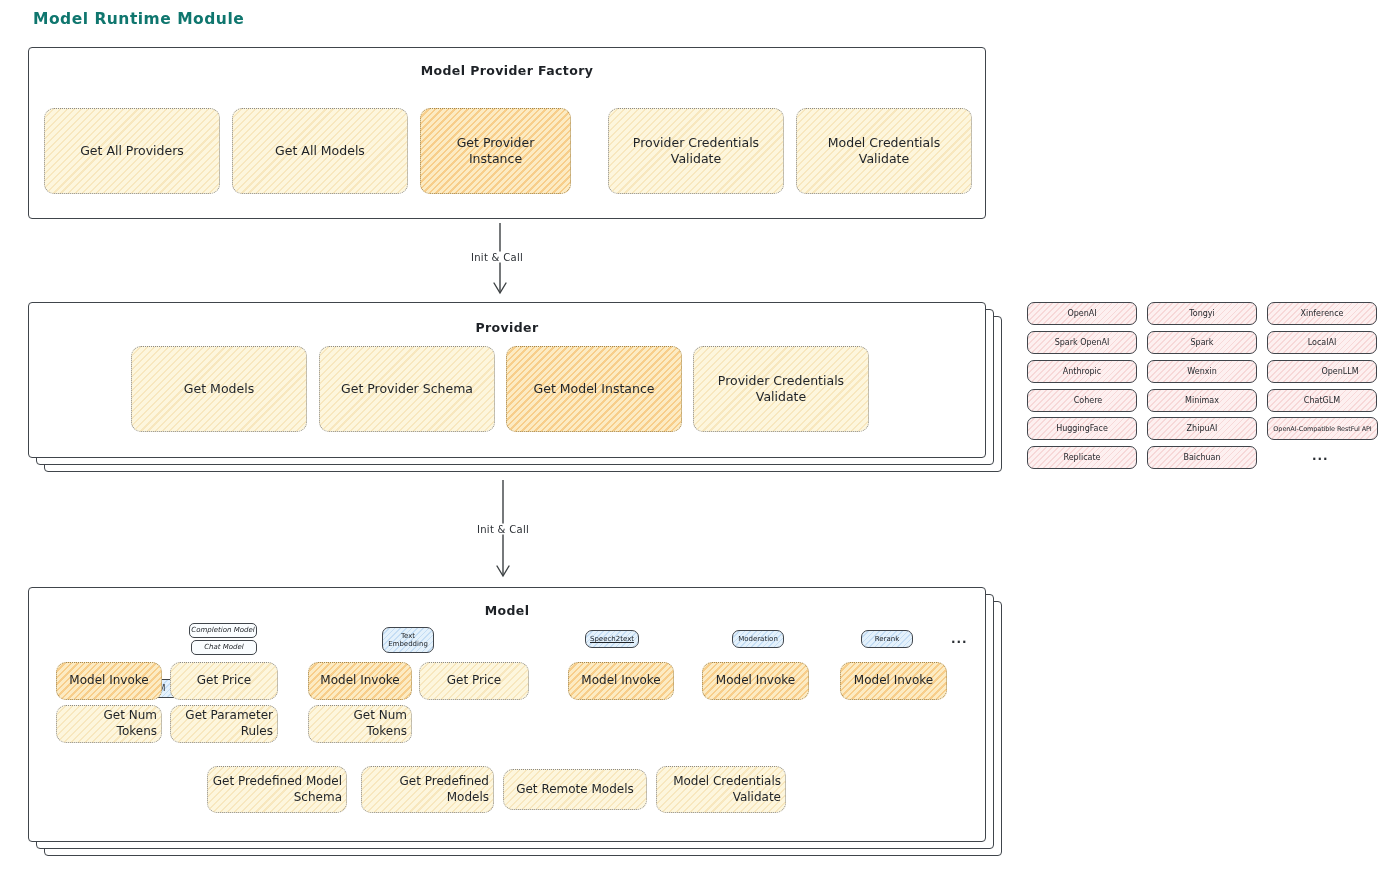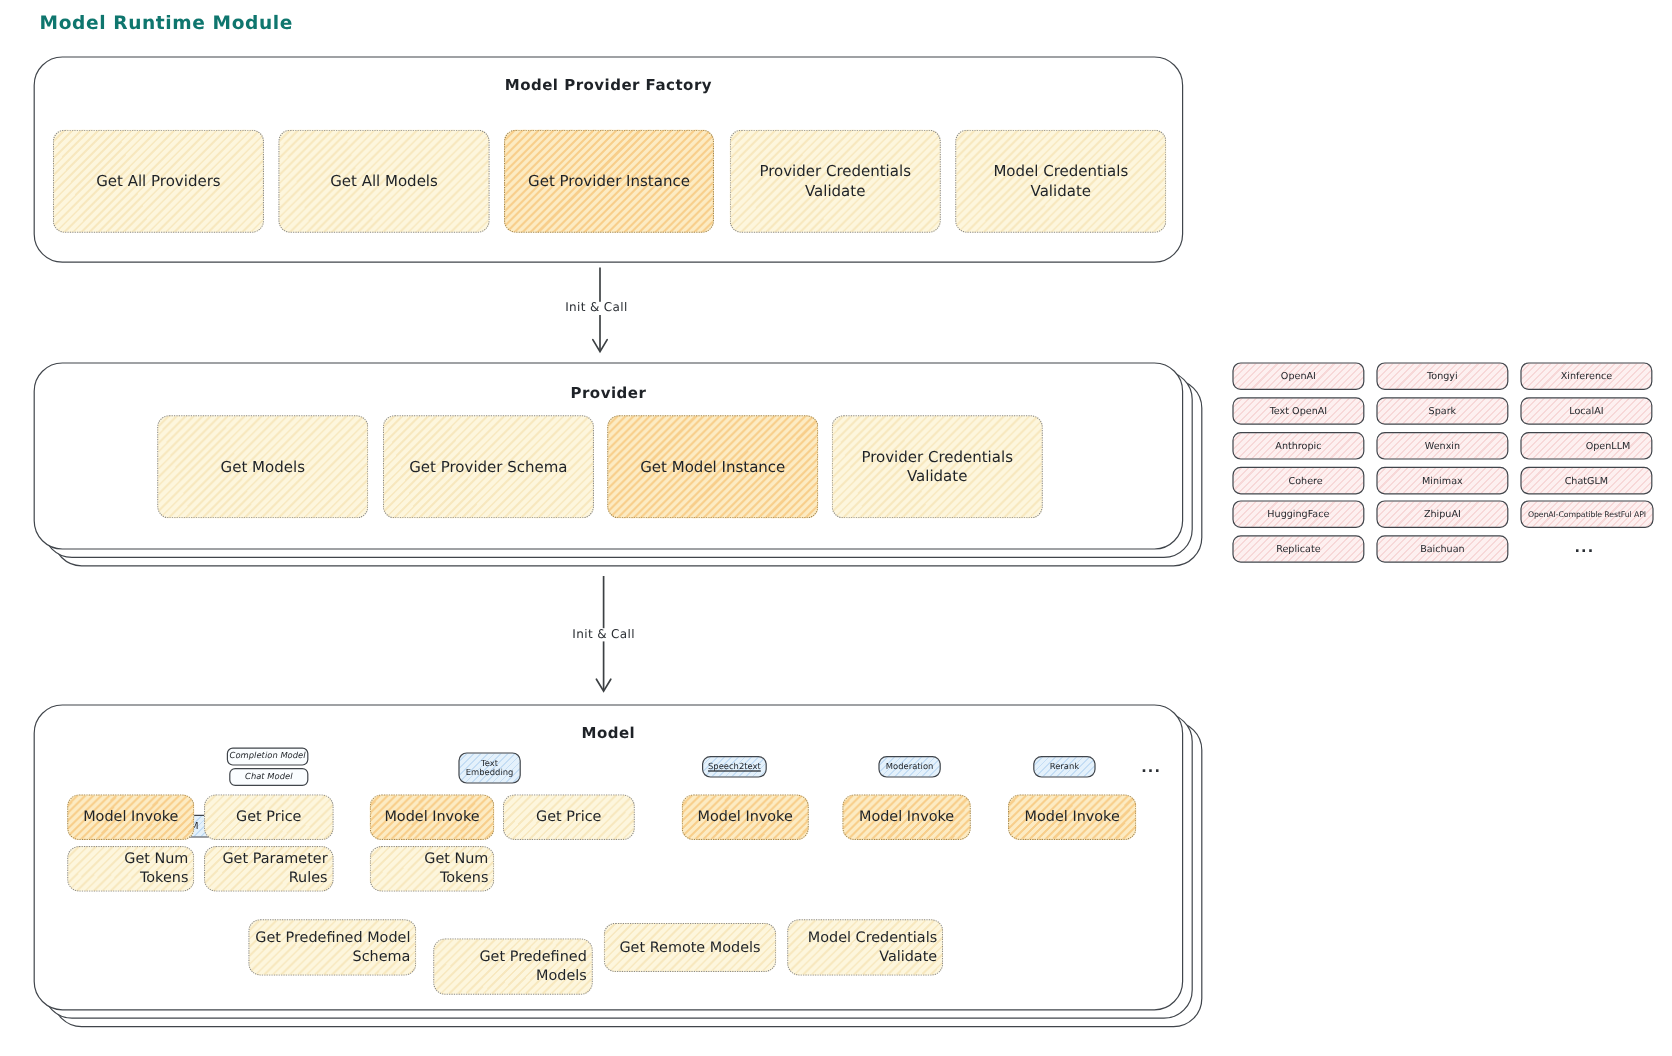--- a/index.html
+++ b/index.html
@@ -11,21 +11,21 @@
     font-family: "DejaVu Sans", "Liberation Sans", sans-serif;
     color: #23272c;
     overflow: hidden;
   }
   .page-title {
     position: absolute; left: 33px; top: 10px;
     font-size: 15.5px; font-weight: 600; letter-spacing: .5px; color: #0f766e;
   }
   .box {
     position: absolute; background: #fff;
-    border: 1.6px solid #40454b; border-radius: 24px;
+    border: 1.6px solid #40454b; border-radius: 4px;
   }
   .layer { z-index: 0; }
   .front { z-index: 2; }
   .box-title {
     position: absolute; left: 0; right: 0; text-align: center;
     font-size: 12.5px; font-weight: 600; letter-spacing: .4px; color: #1e2227;
   }
   .btn {
     position: absolute; display: flex; align-items: center; justify-content: center;
     text-align: center; border: 1.6px dotted #8a8a8a; border-radius: 10px;
@@ -74,21 +74,21 @@
 <body>
 
 <div class="canvas">
 
   <div class="page-title">Model Runtime Module</div>
 
   <div class="box front" style="left:28px; top:47px; width:958px; height:172px;">
     <div class="box-title" style="top:15px;">Model Provider Factory</div>
     <div class="btn cream" style="left:15px;  top:60px; width:176px; height:86px;">Get All Providers</div>
     <div class="btn cream" style="left:203px; top:60px; width:176px; height:86px;">Get All Models</div>
-    <div class="btn orange" style="left:391px; top:60px; width:175px; height:86px;">Get Provider Instance</div>
+    <div class="btn orange" style="left:391px; top:60px; width:151px; height:86px;">Get Provider Instance</div>
     <div class="btn cream" style="left:579px; top:60px; width:176px; height:86px;">Provider Credentials Validate</div>
     <div class="btn cream" style="left:767px; top:60px; width:176px; height:86px;">Model Credentials Validate</div>
   </div>
 
   <svg class="arrow-svg" style="left:492px; top:223px;" width="16" height="74">
     <line x1="8" y1="0" x2="8" y2="69" stroke="#3c4043" stroke-width="1.4"></line>
     <path d="M2 60 L8 70 L14 60" fill="none" stroke="#3c4043" stroke-width="1.4" stroke-linecap="round"></path>
   </svg>
   <div class="arrow-label" style="left:497px; top:257px;">Init &amp; Call</div>
 
@@ -97,21 +97,21 @@
   <div class="box front" style="left:28px; top:302px; width:958px; height:156px;">
     <div class="box-title" style="top:17px;">Provider</div>
     <div class="btn cream" style="left:102px; top:43px; width:176px; height:86px;">Get Models</div>
     <div class="btn orange" style="left:477px; top:43px; width:176px; height:86px;">Get Model Instance</div>
     <div class="btn cream" style="left:290px; top:43px; width:176px; height:86px;">Get Provider Schema</div>
     <div class="btn cream" style="left:664px; top:43px; width:176px; height:86px;">Provider Credentials Validate</div>
   </div>
 
   <div style="position:absolute; left:1027px; top:302px; width:352px; height:170px; z-index:2;">
     <div class="pill" style="left:0;    top:0;">OpenAI</div>
-    <div class="pill" style="left:0;    top:29px;">Text OpenAI</div>
+    <div class="pill" style="left:0;    top:29px;">Spark OpenAI</div>
     <div class="pill" style="left:0;    top:58px;">Anthropic</div>
     <div class="pill" style="left:0;    top:87px;padding-left:12px;">Cohere</div>
     <div class="pill" style="left:0;    top:115px;">HuggingFace</div>
     <div class="pill" style="left:0;    top:144px;">Replicate</div>
 
     <div class="pill" style="left:120px; top:0;">Tongyi</div>
     <div class="pill" style="left:120px; top:29px;">Spark</div>
     <div class="pill" style="left:120px; top:58px;">Wenxin</div>
     <div class="pill" style="left:120px; top:87px;">Minimax</div>
     <div class="pill" style="left:120px; top:115px;">ZhipuAI</div>
@@ -151,18 +151,18 @@
     <div class="btn btn-sm cream" style="left:390px; top:74px; width:110px; height:38px;">Get Price</div>
     <div class="btn btn-sm orange" style="left:539px; top:74px; width:106px; height:38px;">Model Invoke</div>
     <div class="btn btn-sm orange" style="left:673px; top:74px; width:107px; height:38px;">Model Invoke</div>
     <div class="btn btn-sm orange" style="left:811px; top:74px; width:107px; height:38px;">Model Invoke</div>
 
     <div class="btn btn-sm cream" style="left:27px;  top:117px; width:106px; height:38px;">Get Num Tokens</div>
     <div class="btn btn-sm cream" style="left:141px; top:117px; width:108px; height:38px;">Get Parameter Rules</div>
     <div class="btn btn-sm cream" style="left:279px; top:117px; width:104px; height:38px;">Get Num Tokens</div>
 
     <div class="btn btn-sm cream" style="left:178px; top:178px; width:140px; height:47px;">Get Predefined Model Schema</div>
-    <div class="btn btn-sm cream" style="left:332px; top:194px; width:133px; height:47px;">Get Predefined Models</div>
+    <div class="btn btn-sm cream" style="left:332px; top:178px; width:133px; height:47px;">Get Predefined Models</div>
     <div class="btn btn-sm cream" style="left:474px; top:181px; width:144px; height:41px;">Get Remote Models</div>
     <div class="btn btn-sm cream" style="left:627px; top:178px; width:130px; height:47px;">Model Credentials Validate</div>
   </div>
 
 </div>
 
 </body></html>

